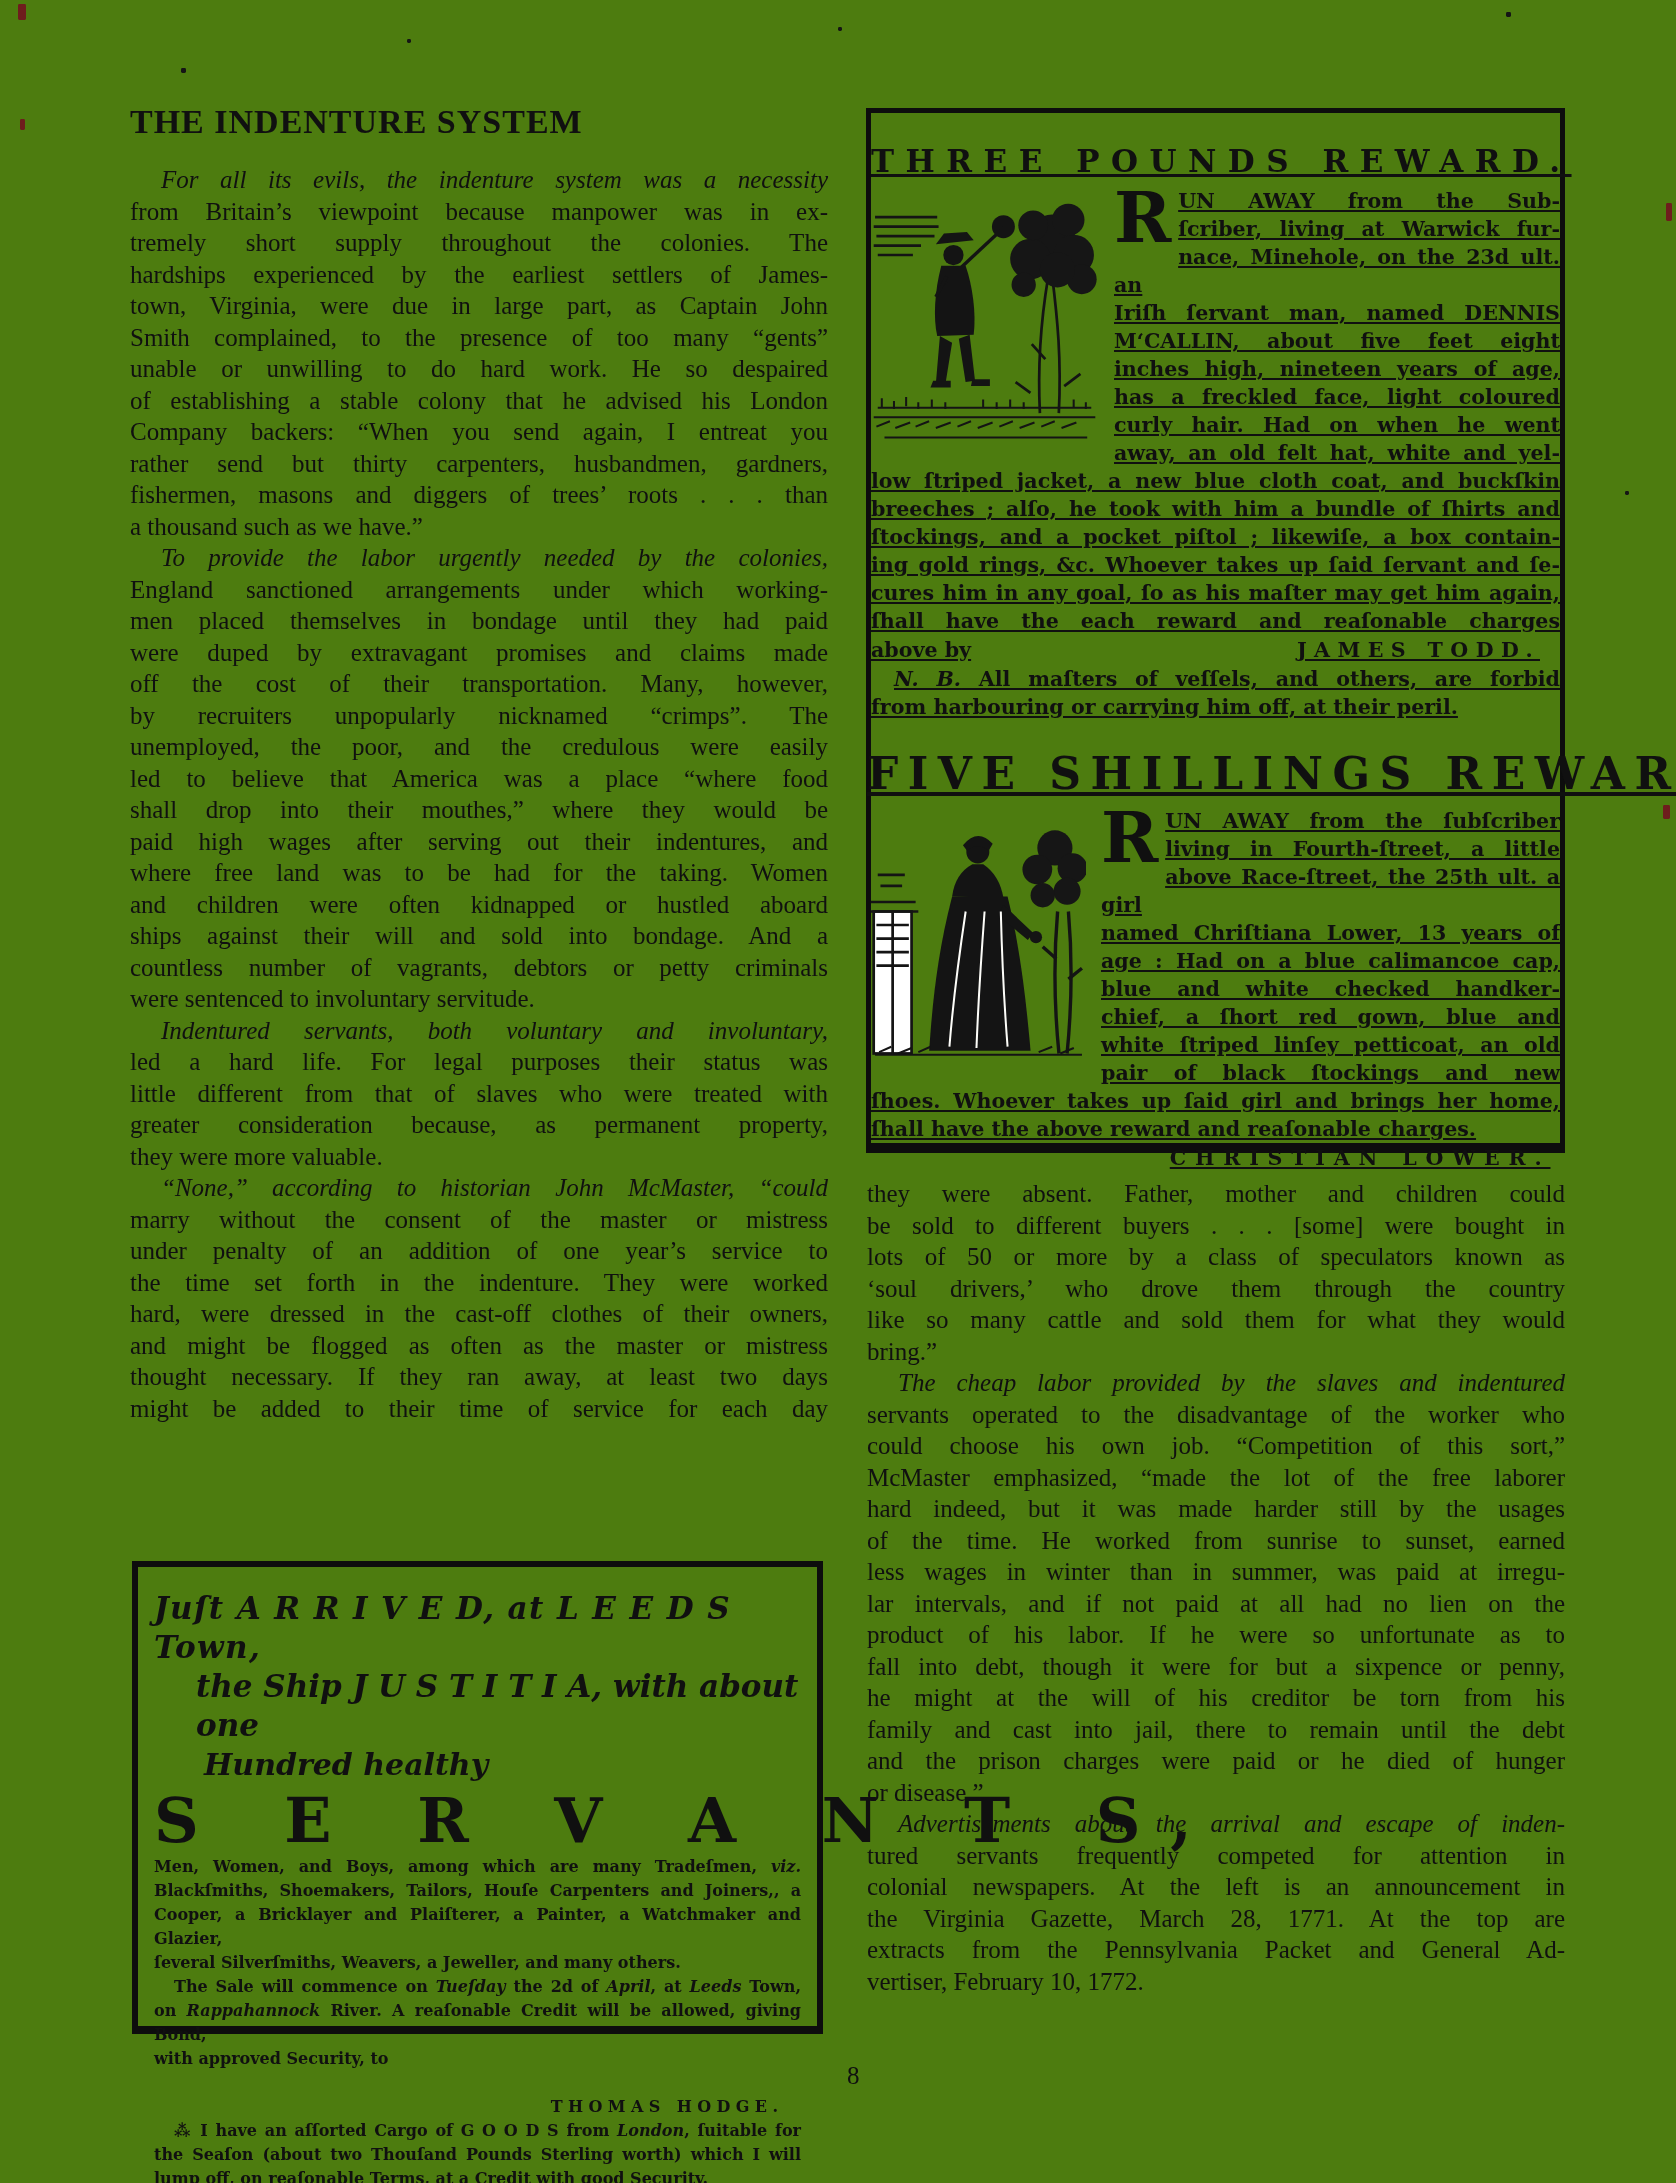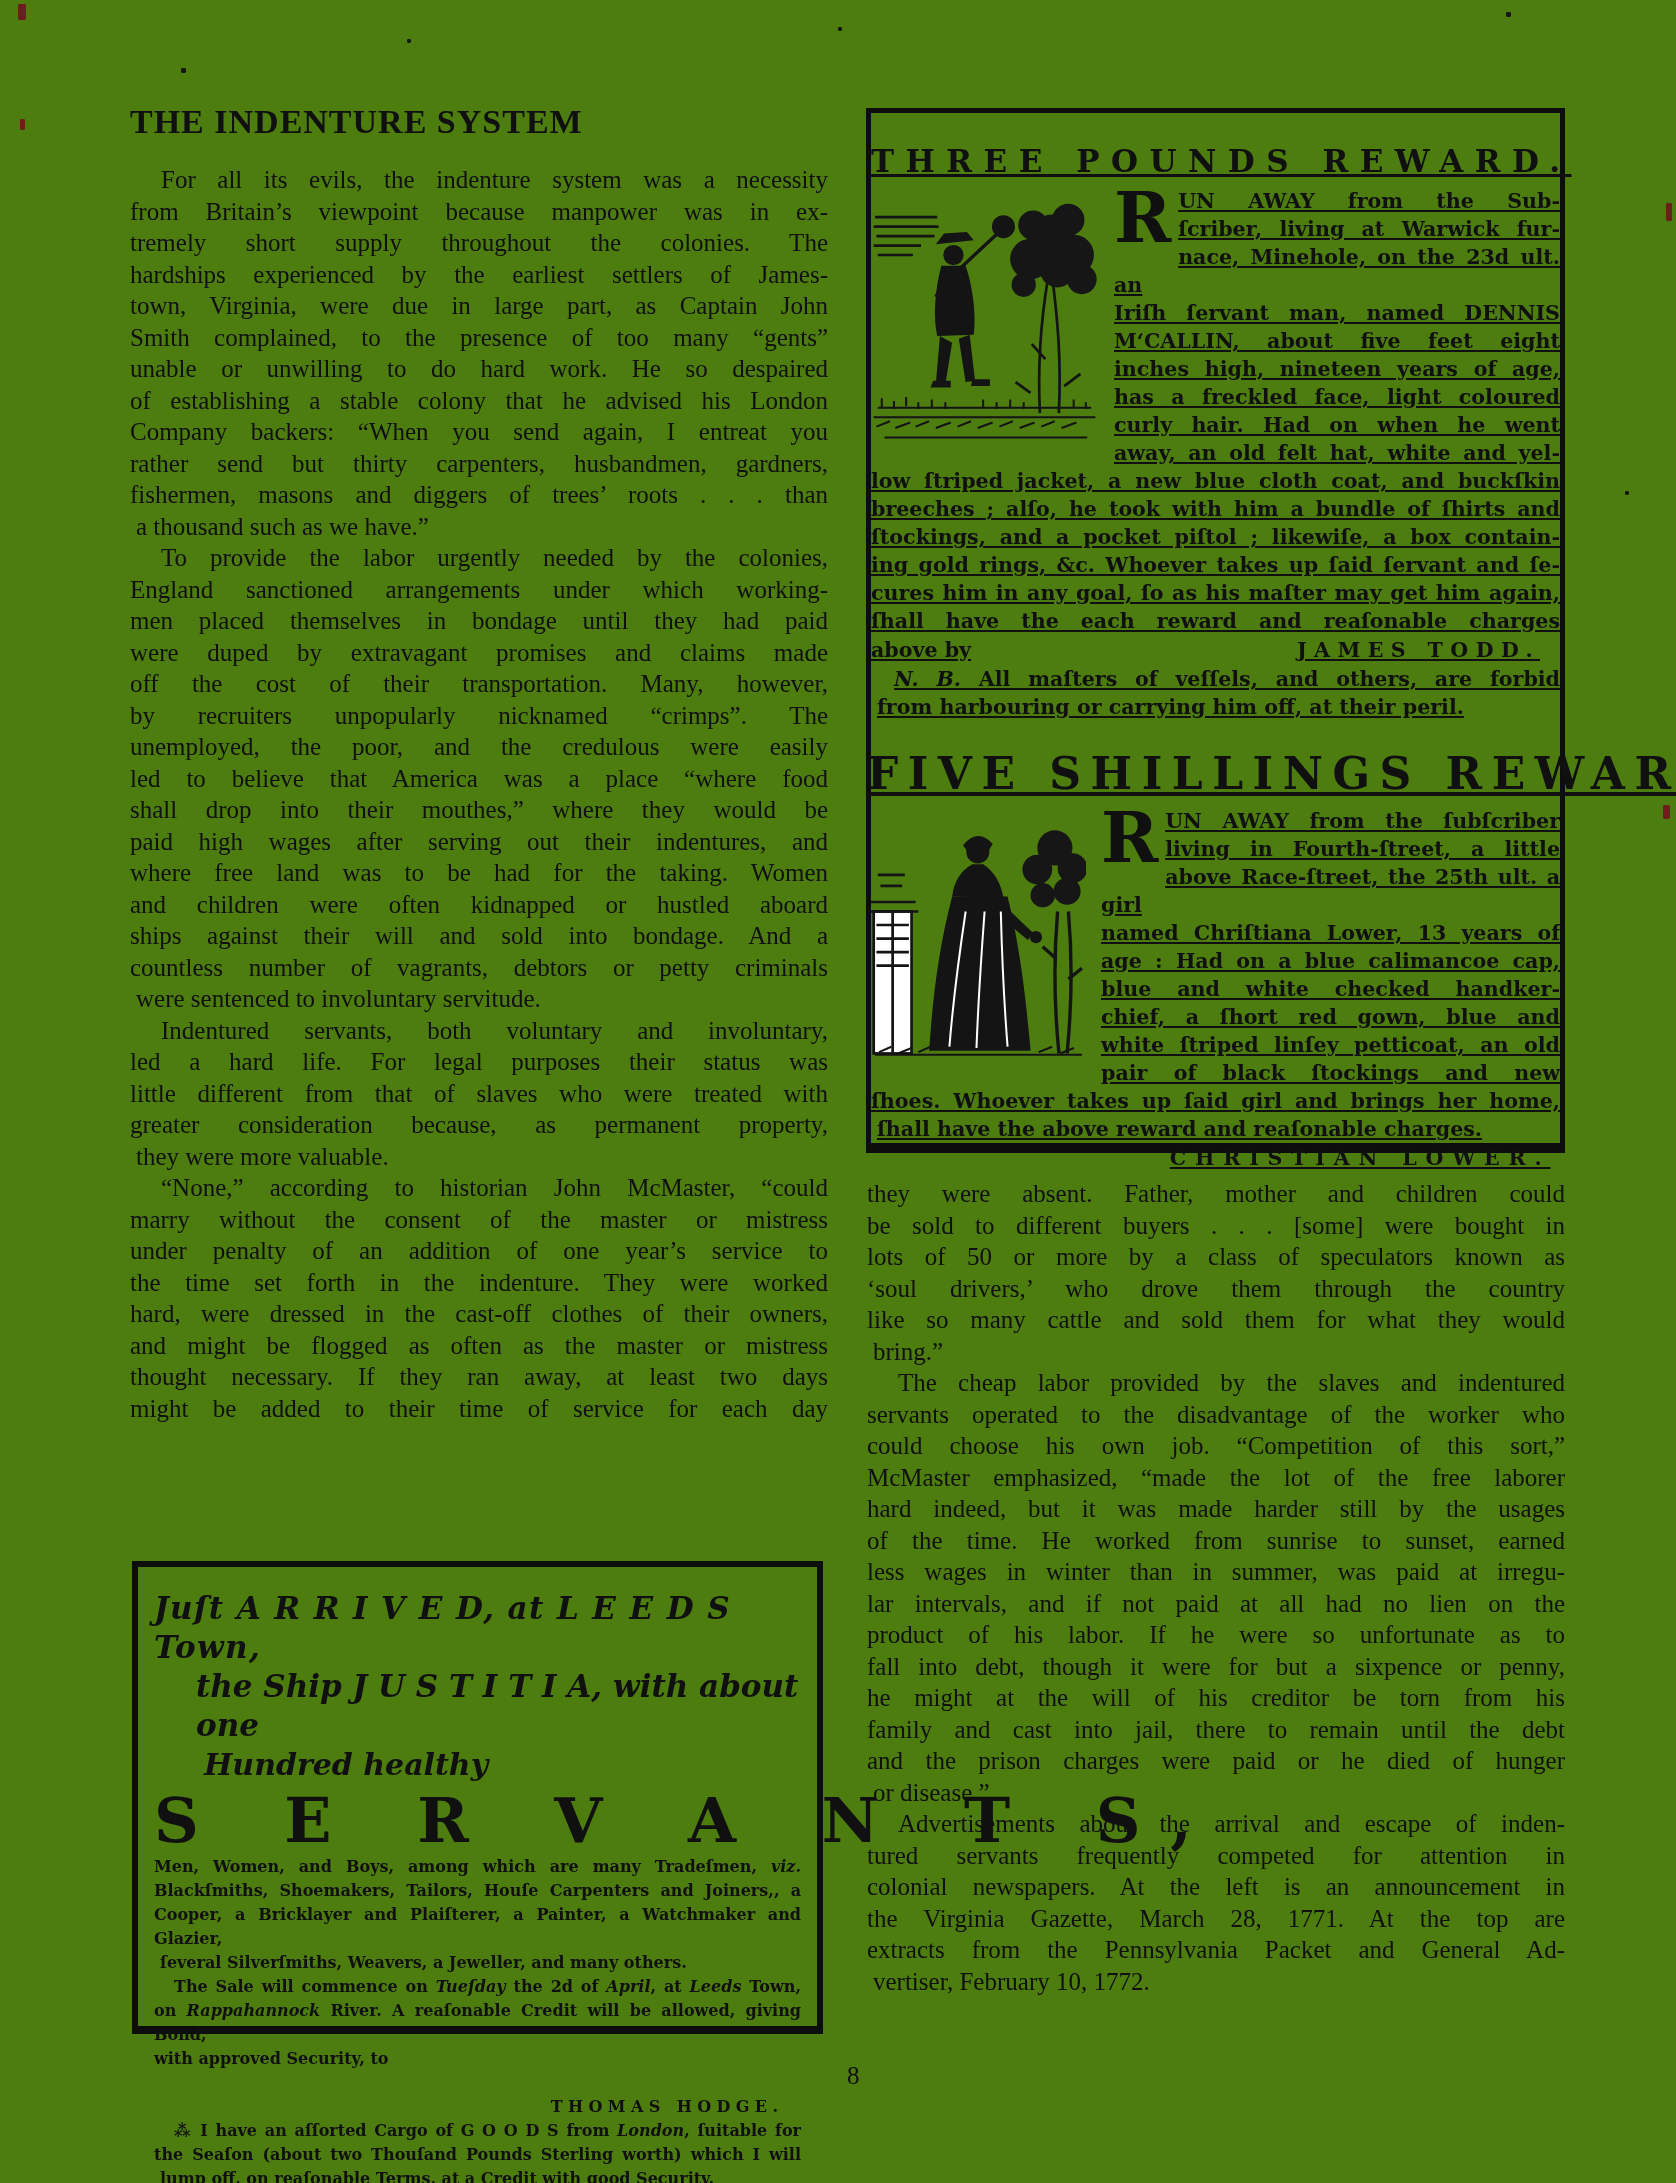--- a/index.html
+++ b/index.html
@@ -17,22 +17,22 @@
     position:absolute;left:130px;top:80px;
     font-size:34px;font-weight:bold;letter-spacing:1px;
     font-family:"Liberation Serif",serif;
   }
   
   .col{position:absolute;width:698px;font-size:25px;line-height:31.5px;}
   .left-col{left:130px;top:164px;}
   .right-col{left:867px;top:1178px;}
   .par{margin:0;}
   .jline{text-align:justify;text-align-last:justify;white-space:normal;}
-  .jline.last{text-align-last:left;margin-left:6px;}
-  .col .jline.indent{text-indent:31px;}
+  .jline.last{text-align-last:left;}
+  .col .jline.indent{text-indent:31px;font-style:italic;}
   
   .right-adbox{
     position:absolute;left:866px;top:108px;width:699px;height:1045px;
     box-sizing:border-box;
     border:5.4px solid #0d0d0d;border-bottom-width:10px;
     padding:0 0;
     font-family:"DejaVu Serif",serif;
     text-decoration:underline;
   }
   .ad-heading{

